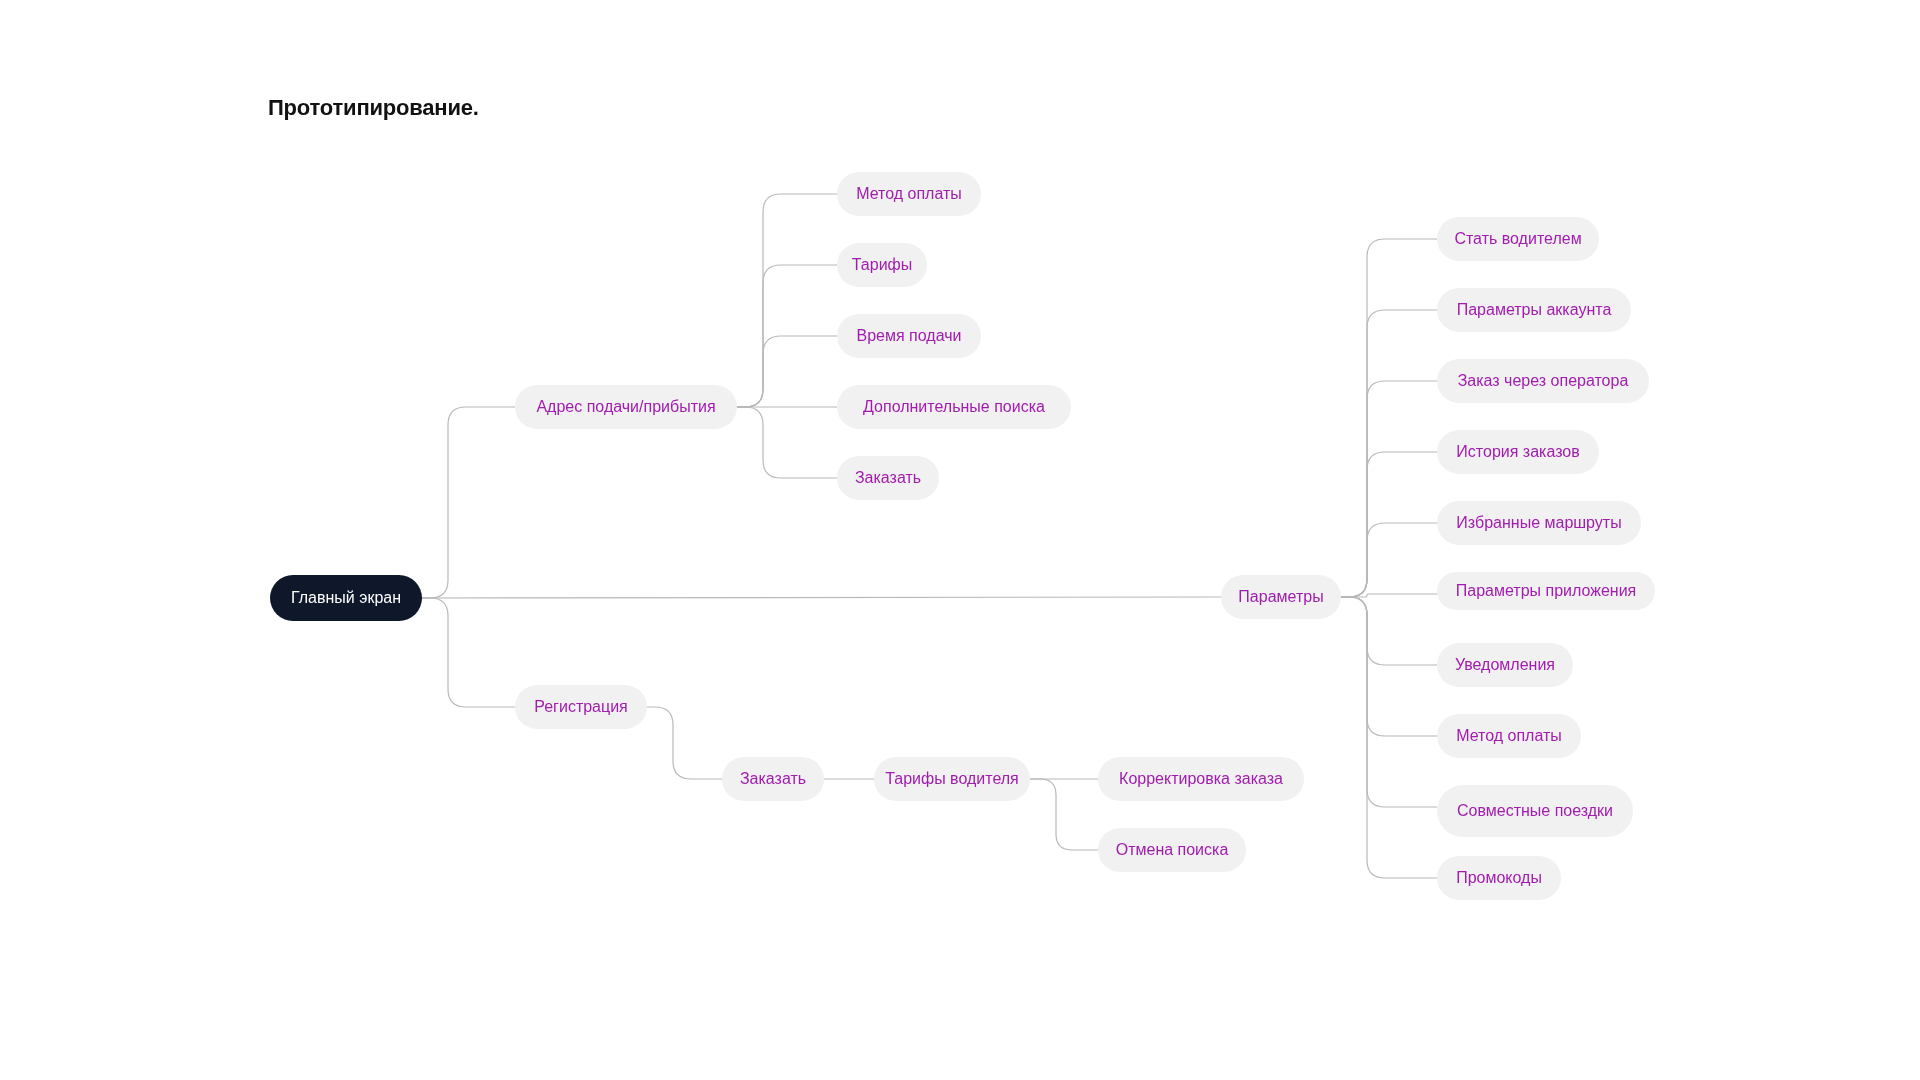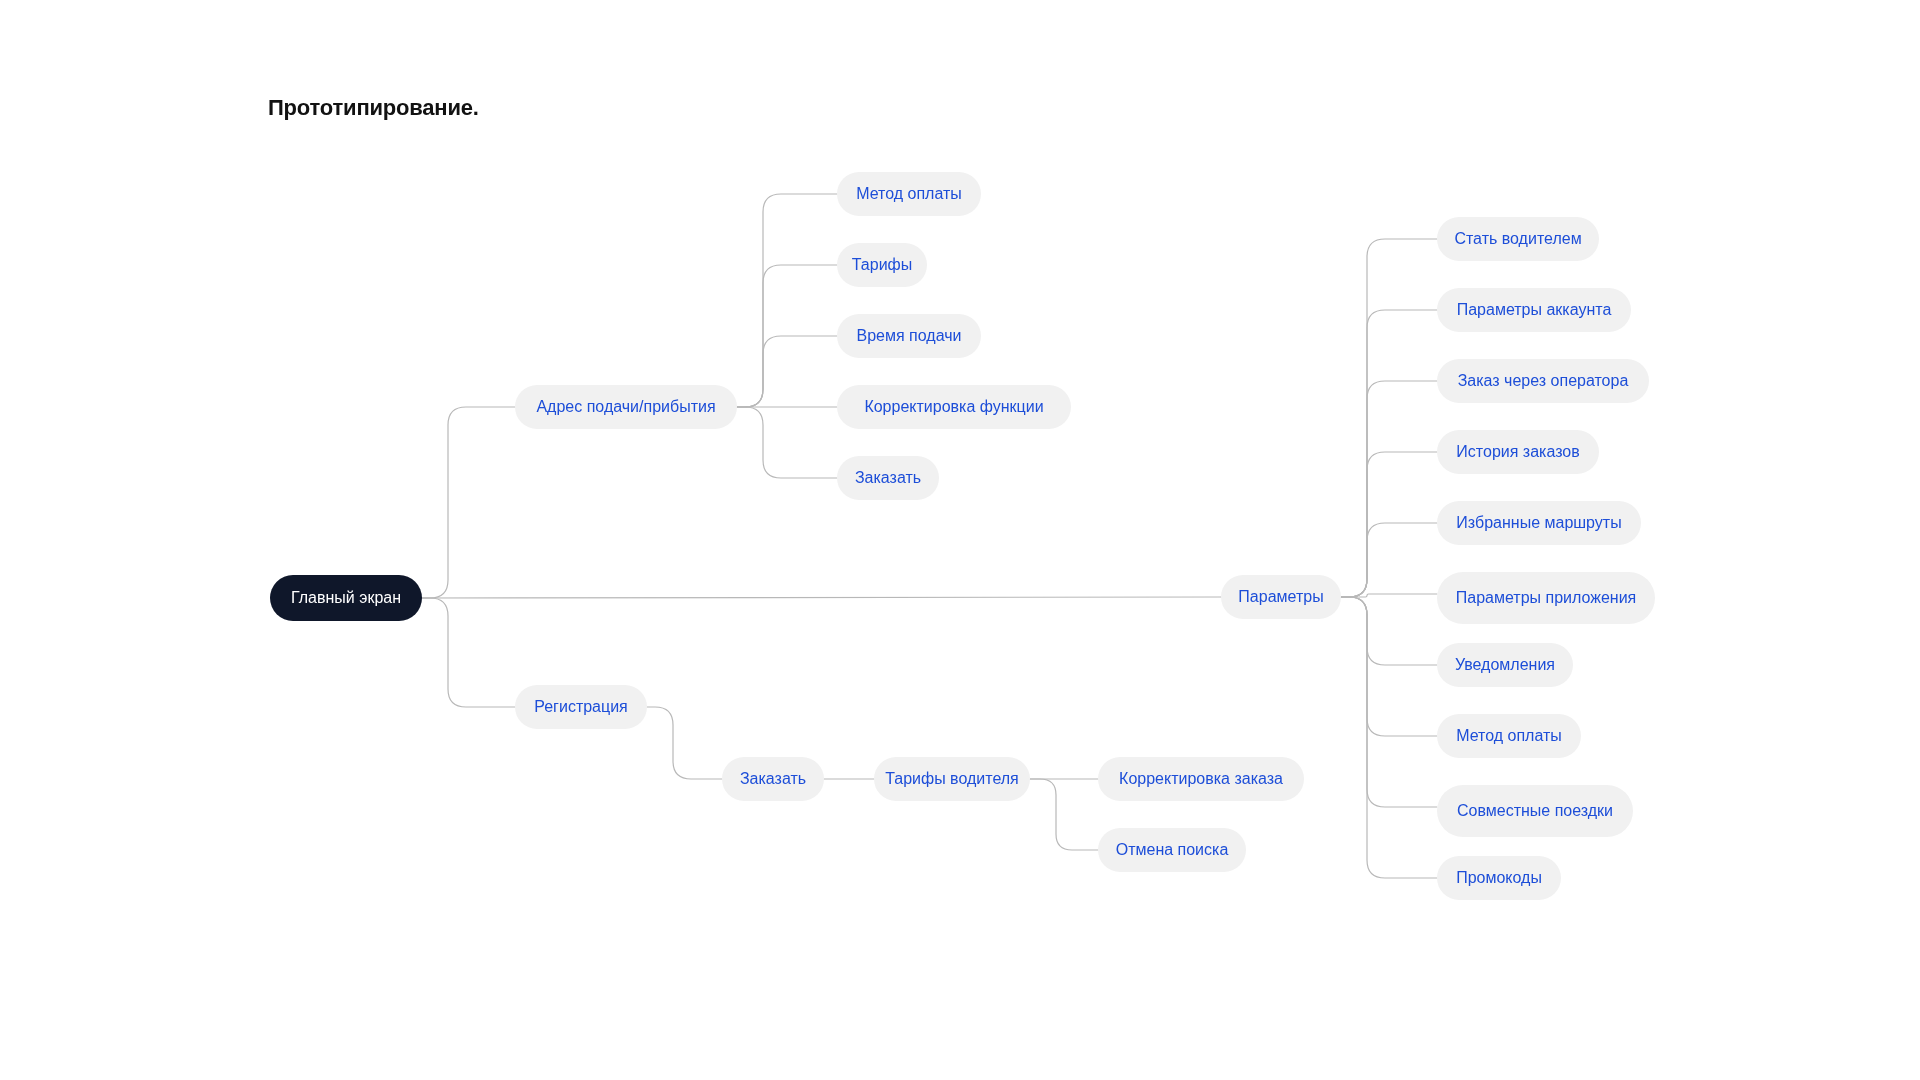--- a/index.html
+++ b/index.html
@@ -39,21 +39,21 @@
     height: 1080px;
     pointer-events: none;
   }
   .node {
     position: absolute;
     box-sizing: border-box;
     display: flex;
     align-items: center;
     justify-content: center;
     background: #f1f1f1;
-    color: #1d4ed8;
+    color: #a21caf;
     border-radius: 999px;
     font-size: 16px;
     line-height: 1;
     white-space: nowrap;
     padding: 0 22px;
     height: 44px;
     cursor: default;
   }
   .node.root {
     background: #0f172a;
@@ -108,21 +108,21 @@
       <div class="node" style="left: 837px; top: 172px; width: 144px; height: 44px;">
         <span class="node-label">Метод оплаты</span>
       </div>
       <div class="node" style="left: 837px; top: 243px; width: 90px; height: 44px;">
         <span class="node-label">Тарифы</span>
       </div>
       <div class="node" style="left: 837px; top: 314px; width: 144px; height: 44px;">
         <span class="node-label">Время подачи</span>
       </div>
       <div class="node" style="left: 837px; top: 385px; width: 234px; height: 44px;">
-        <span class="node-label">Корректировка функции</span>
+        <span class="node-label">Дополнительные поиска</span>
       </div>
       <div class="node" style="left: 837px; top: 456px; width: 102px; height: 44px;">
         <span class="node-label">Заказать</span>
       </div>
       <div class="node" style="left: 1221px; top: 575px; width: 120px; height: 44px;">
         <span class="node-label">Параметры</span>
       </div>
       <div class="node" style="left: 1437px; top: 217px; width: 162px; height: 44px;">
         <span class="node-label">Стать водителем</span>
       </div>
@@ -131,21 +131,21 @@
       </div>
       <div class="node" style="left: 1437px; top: 359px; width: 212px; height: 44px;">
         <span class="node-label">Заказ через оператора</span>
       </div>
       <div class="node" style="left: 1437px; top: 430px; width: 162px; height: 44px;">
         <span class="node-label">История заказов</span>
       </div>
       <div class="node" style="left: 1437px; top: 501px; width: 204px; height: 44px;">
         <span class="node-label">Избранные маршруты</span>
       </div>
-      <div class="node" style="left: 1437px; top: 572px; width: 218px; height: 52px; align-items: center;">
+      <div class="node" style="left: 1437px; top: 572px; width: 218px; height: 38px; align-items: center;">
         <span class="node-label">Параметры приложения</span>
       </div>
       <div class="node" style="left: 1437px; top: 643px; width: 136px; height: 44px;">
         <span class="node-label">Уведомления</span>
       </div>
       <div class="node" style="left: 1437px; top: 714px; width: 144px; height: 44px;">
         <span class="node-label">Метод оплаты</span>
       </div>
       <div class="node" style="left: 1437px; top: 785px; width: 196px; height: 52px; text-align: right;">
         <span class="node-label">Совместные поездки</span>

